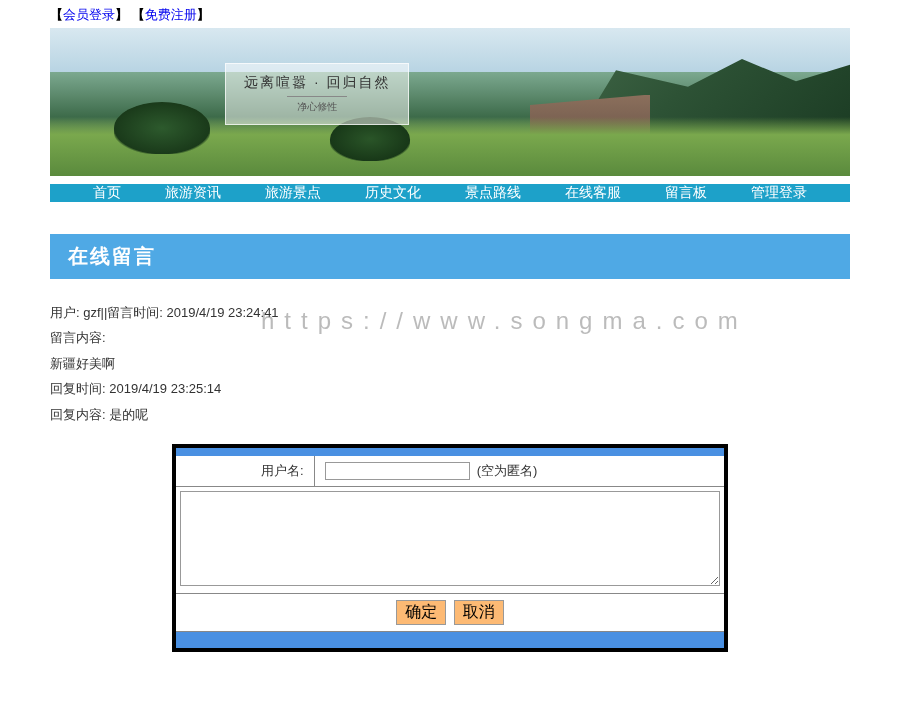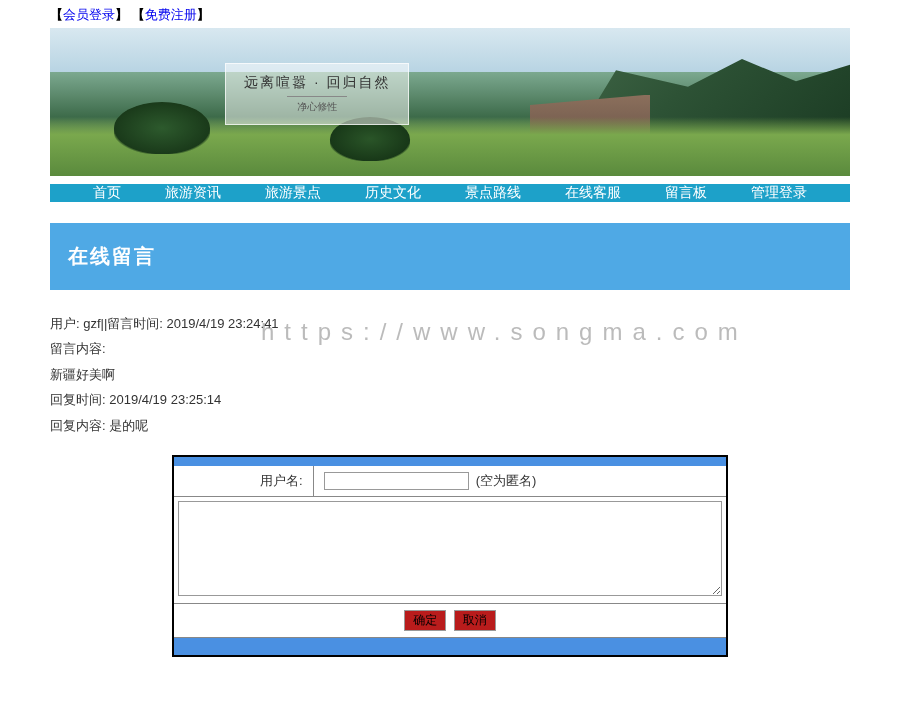--- a/index.html
+++ b/index.html
@@ -46,52 +46,52 @@
       width: 100%; background: #1da1c9; display: flex; justify-content: center;
       margin-top: 8px;
     }
     .nav a {
       color: #fff; text-decoration: none; padding: 0 22px;
       font-size: 14px;
     }
     
     .section-header {
       background: #4fa9e5; color: #fff; font-size: 20px; font-weight: bold;
-      padding: 20px 18px; margin-top: 21px; letter-spacing: 2px;
+      padding: 9px 18px; margin-top: 32px; letter-spacing: 2px;
     }
     
     .watermark {
       position: absolute; font-size: 24px; color: rgba(120,120,120,0.5);
       letter-spacing: 10px; z-index: 10; pointer-events: none;
       font-family: Arial, sans-serif;
       margin-left: 31px;
     }
     
     .message-block { margin-top: 22px; position: relative; font-size: 13px; line-height: 1.8; }
     .message-block .line { margin-bottom: 2px; }
     
     .form-table {
       width: 556px; margin: 18px auto 0 auto; border-collapse: collapse;
-      border: 2px solid #000000;
+      border: 4px solid #000000;
     }
     .form-table td { border: 1px solid #888; padding: 6px 10px; font-size: 13px; }
     .form-table .header-row td { background: #4a90e2; height: 10px; padding: 0; border: 1px solid #4a90e2; }
     .form-table .label-cell { width: 140px; text-align: right; }
     .form-table input[type="text"] {
       border: 1px solid #999; height: 18px; width: 145px; font-size: 12px;
     }
     .form-table textarea {
       width: 100%; height: 95px; border: 1px solid #999; resize: both;
       font-size: 13px; font-family: inherit;
     }
     .form-table .textarea-cell { padding: 4px; }
     .form-table .button-row td { text-align: center; padding: 6px; }
     .form-table button {
-      font-size: 12px; padding: 1px 8px; margin: 0 2px;
-      background: #b91c1c; border: 1px solid #999; cursor: pointer;
+      font-size: 16px; padding: 1px 8px; margin: 0 2px;
+      background: #fdba74; border: 1px solid #999; cursor: pointer;
     }
     .form-table .footer-row td { background: #4a90e2; height: 18px; padding: 0; border: 1px solid #4a90e2; }
   </style>
 </head>
 <body>
 
 <div class="container">
 
   <div class="top-links">
     <span class="bracket">【</span><a href="#">会员登录</a><span class="bracket">】</span>

